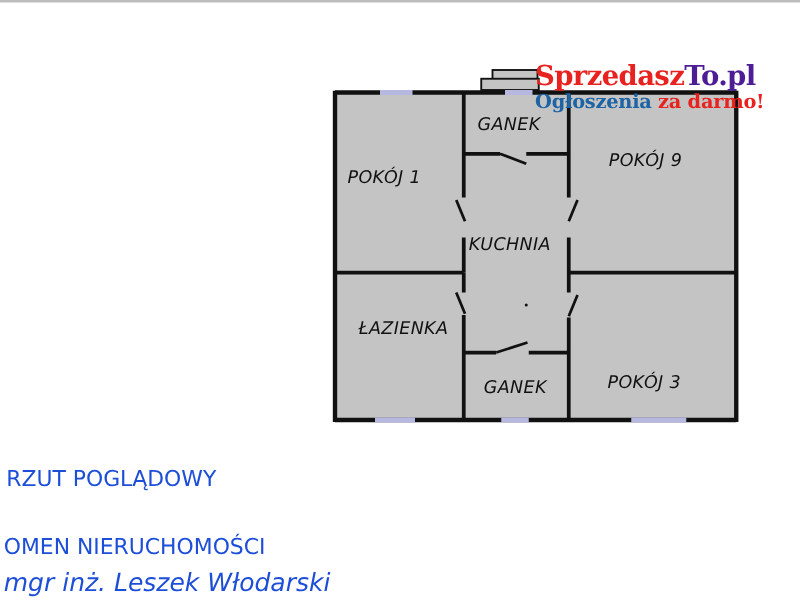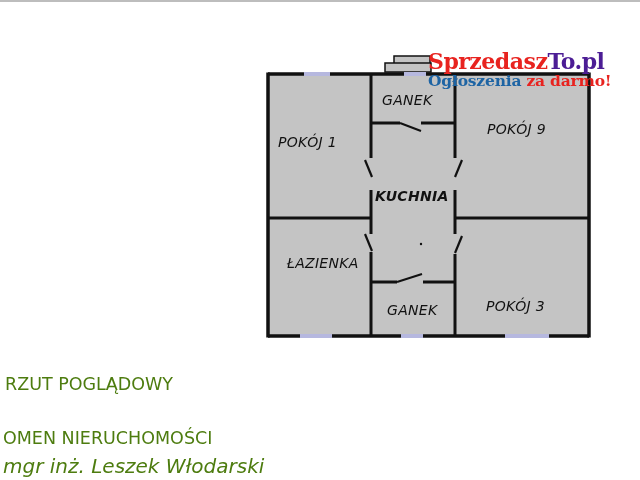--- a/index.html
+++ b/index.html
@@ -3,21 +3,21 @@
 <meta charset="utf-8">
 <style>
   html, body { margin:0; padding:0; }
   body { width:640px; height:480px; background:#ffffff; position:relative; overflow:hidden; font-family:"DejaVu Sans", sans-serif; }
   .topbar { position:absolute; left:0; top:0; width:640px; height:2px; background:#bdbdbd; }
   .plan { position:absolute; left:0; top:0; width:640px; height:480px; }
   .room-label { position:absolute; font-family:"DejaVu Sans", sans-serif; font-style:italic; font-size:14px; color:#111; letter-spacing:0.3px; white-space:nowrap;text-align:right; }
   .logo { position:absolute; left:428px; top:50px; font-family:"DejaVu Serif", serif; font-weight:bold; white-space:nowrap; }
   .logo-main { font-size:22px; line-height:22px; letter-spacing:-0.5px; }
   .logo-sub { font-size:15.5px; line-height:17px; margin-top:0px; letter-spacing:-0.2px; }
-  .caption { position:absolute; font-family:"DejaVu Sans", sans-serif; color:#4d7c0f; white-space:nowrap; }
+  .caption { position:absolute; font-family:"DejaVu Sans", sans-serif; color:#1d4ed8; white-space:nowrap; }
   .cap1 { left:5px; top:374px; font-size:17.5px; }
   .cap2 { left:3px; top:428px; font-size:17.5px; }
   .cap3 { left:3px; top:454px; font-size:20px; font-style:italic; }
 </style>
 </head>
 <body>
 
 <div class="topbar"></div>
 
 <svg class="plan" viewBox="0 0 640 480" width="640" height="480" xmlns="http://www.w3.org/2000/svg">
@@ -73,21 +73,21 @@
     <line x1="462" y1="236" x2="455" y2="253"></line>
     <line x1="397" y1="282" x2="422" y2="274"></line>
   </g>
 
   <circle cx="421" cy="244" r="1.2" fill="#111"></circle>
 </svg>
 
 <span class="room-label" style="left:278px; top:134px;">POKÓJ 1</span>
 <span class="room-label" style="left:382px; top:92px;">GANEK</span>
 <span class="room-label" style="left:487px; top:121px;">POKÓJ 9</span>
-<span class="room-label" style="left:375px; top:188px;font-weight:bold;">KUCHNIA</span>
+<span class="room-label" style="left:375px; top:188px;">KUCHNIA</span>
 <span class="room-label" style="left:287px; top:255px;">ŁAZIENKA</span>
 <span class="room-label" style="left:486px; top:255px;margin-top:43px;">POKÓJ 3</span>
 <span class="room-label" style="left:387px; top:302px;">GANEK</span>
 
 <div class="logo">
   <div class="logo-main">
     <span style="color:#e8231f;">Sprzedasz</span><span style="color:#4c1d95;">To.pl</span>
   </div>
   <div class="logo-sub">
     <span style="color:#1d64a4;">Ogłoszenia</span>

